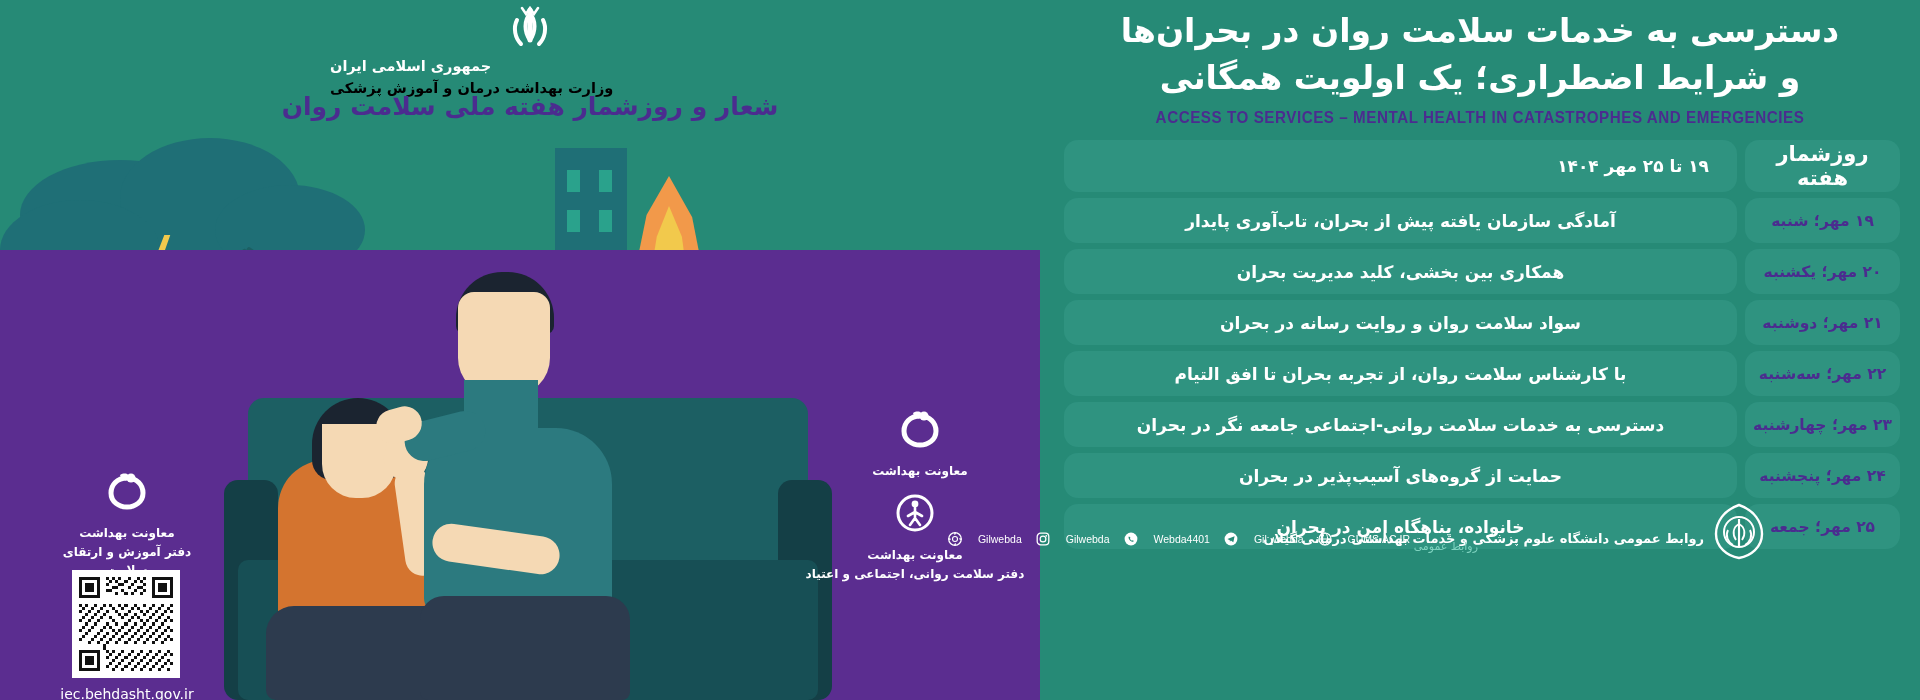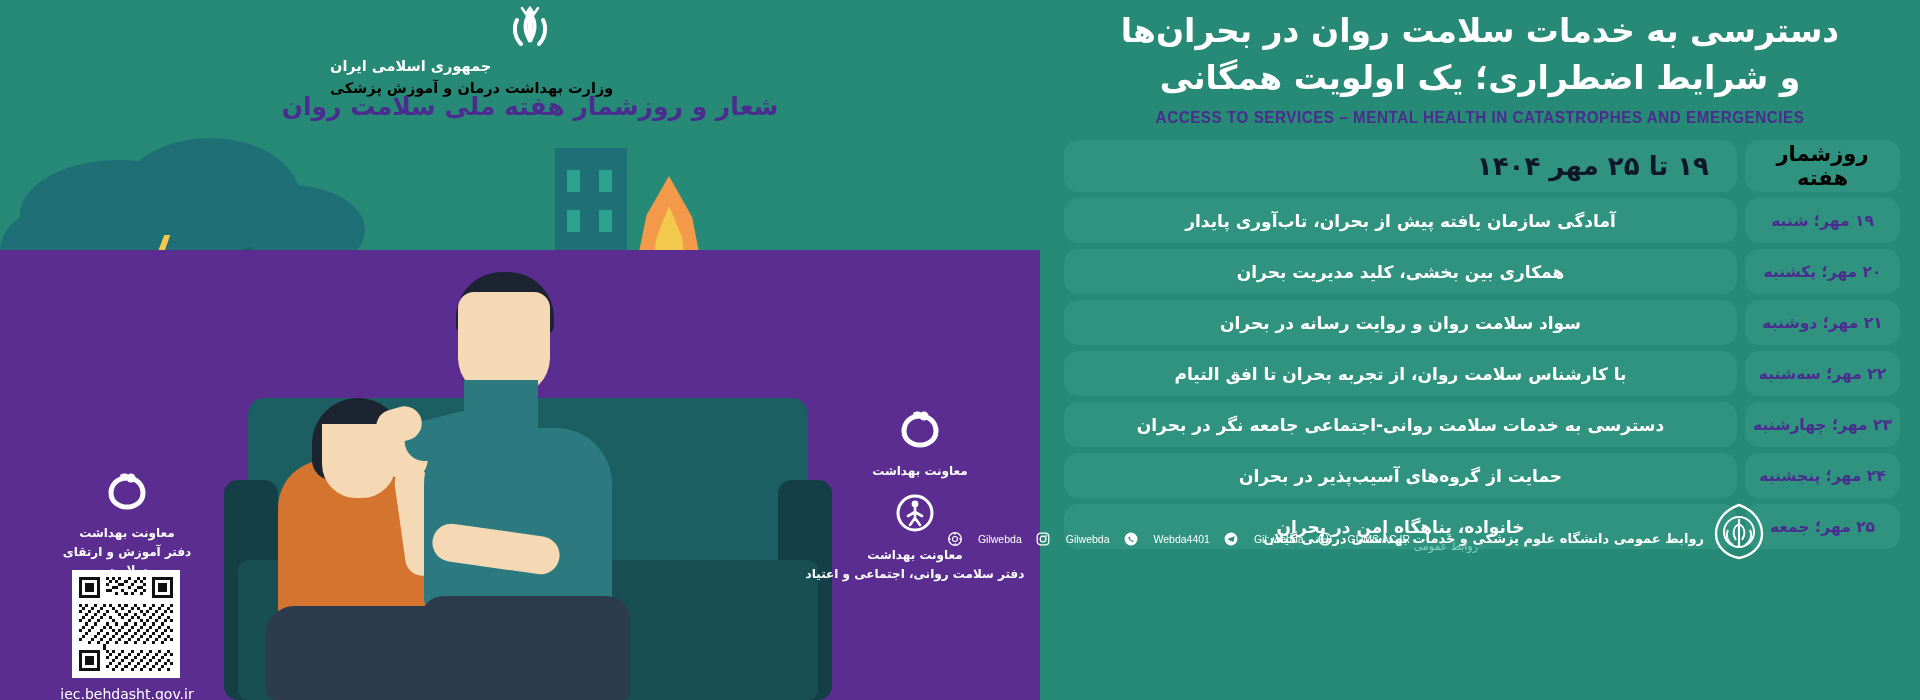--- a/index.html
+++ b/index.html
@@ -247,24 +247,24 @@
   }
   .cell-theme {
     flex: 1 1 auto;
     background: #2f9380;
     border-radius: 14px;
     display: flex; align-items: center; justify-content: center;
     color: #ffffff; font-size: 17px; font-weight: bold;
     text-align: center; padding: 0 14px;
   }
   .row.header .cell-day {
-    background: #2f9380; color: #000000; font-size: 21px;
+    background: #2f9380; color: #ffffff; font-size: 21px;
   }
   .row.header .cell-theme {
-    background: #2f9380; color: #0f172a; font-size: 26px;
+    background: #2f9380; color: #ffffff; font-size: 17px;
     justify-content: flex-start; padding-right: 28px;
   }
   .row.header { height: 52px; }
   .row.data  { height: 45px; }
 
   
   .footer {
     position: absolute; right: 0; bottom: 0;
     width: 880px; height: 72px;
     display: flex; align-items: center; direction: rtl;

